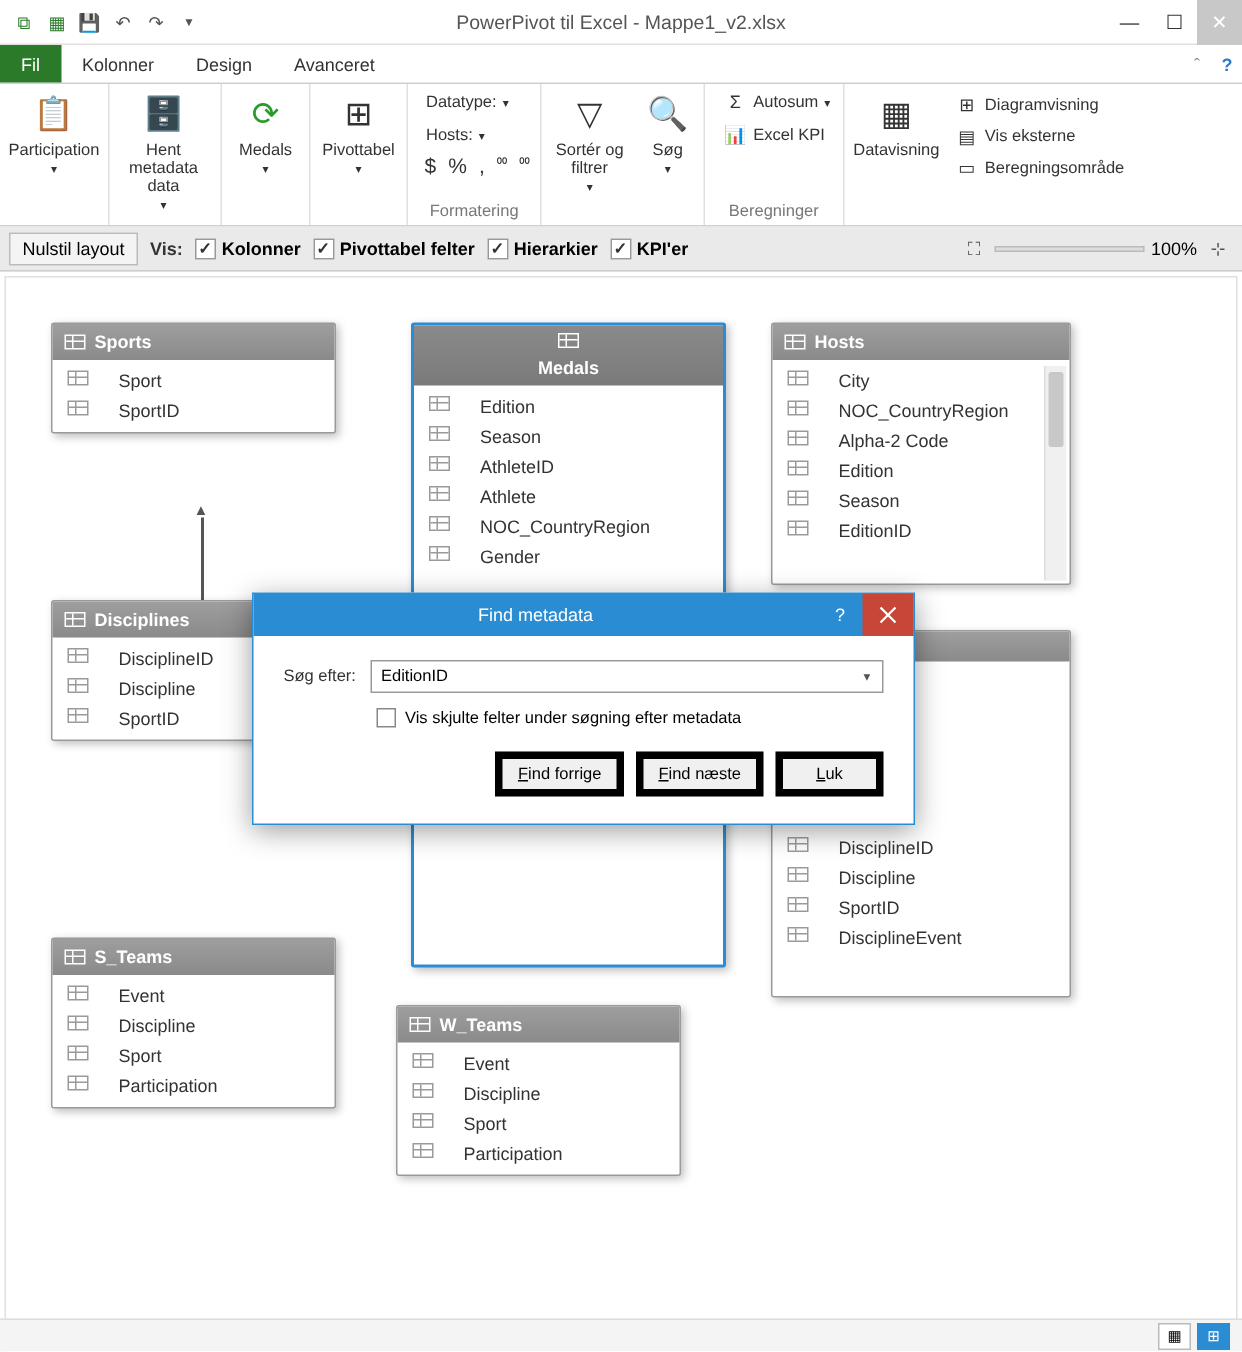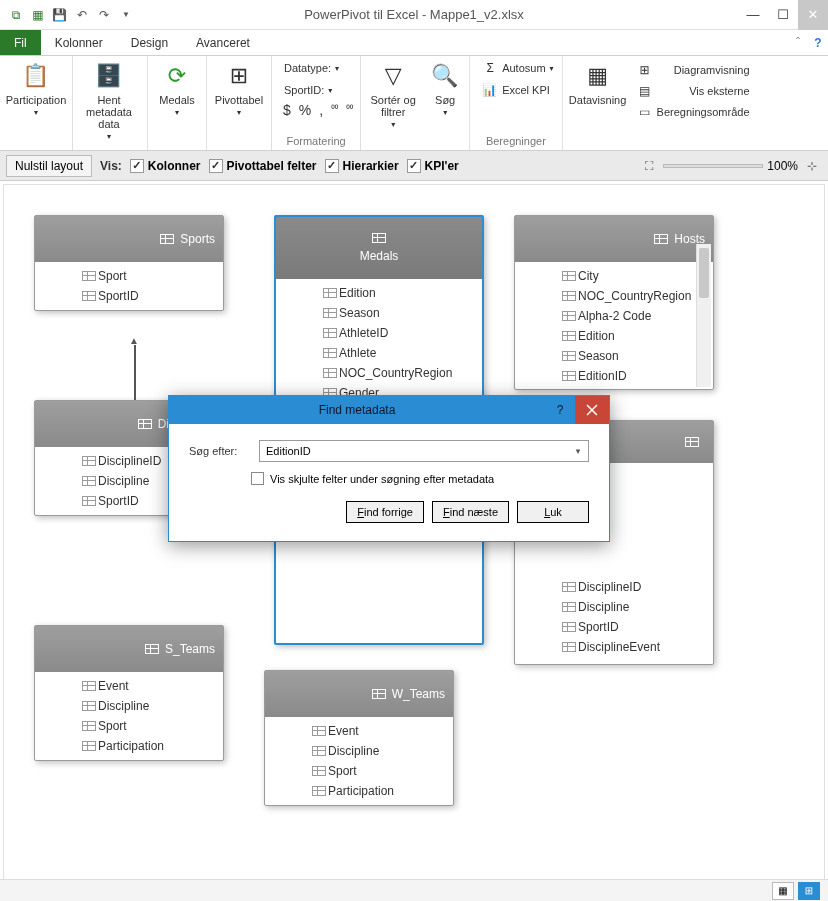--- a/index.html
+++ b/index.html
@@ -17,72 +17,72 @@
 .tab-fil { background: #2a7a2a; color: #fff; padding: 4px 14px; font-size: 12px; display:flex; align-items:center; cursor:pointer; }
 .tab { padding: 4px 14px; font-size: 12px; color: #333; display:flex; align-items:center; cursor:pointer; }
 .tab-right { margin-left: auto; display:flex; align-items:center; }
 
 .ribbon { height: 95px; background: #fff; border-bottom: 1px solid #d0d0d0; display:flex; position:relative; }
 .group { border-right: 1px solid #e0e0e0; display:flex; flex-direction: column; padding: 2px 4px 0 4px; }
 .group-body { flex:1; display:flex; align-items: flex-start; gap: 4px; }
 .group-label { text-align:center; font-size: 11px; color: #777; padding: 2px 0 3px 0; }
 .big-btn { width: 64px; display:flex; flex-direction:column; align-items:center; text-align:center; font-size:11px; color:#333; padding: 2px 2px; cursor:pointer; gap: 2px; }
 .big-btn-icon { width: 32px; height: 32px; display:flex; align-items:center; justify-content:center; font-size:22px; }
-.small-row { font-size:11px; color:#333; display:flex; align-items:center; gap:4px; height: 20px; cursor:pointer; padding: 0 4px; justify-content: space-between; }
+.small-row { font-size:11px; color:#333; display:flex; align-items:center; gap:4px; height: 20px; cursor:pointer; padding: 0 4px; }
 .icon-sq { width:16px; height:16px; display:flex; align-items:center; justify-content:center; font-size:12px; }
 .fmt-group { display:flex; flex-direction:column; }
 .num-symbols { display:flex; gap: 2px; }
 .num-symbols span { font-size: 14px; color:#333; padding: 0 3px; cursor:pointer; }
 
 .options-bar { height: 30px; background: #eaeaea; border-bottom: 1px solid #ccc; display:flex; align-items:center; padding: 0 6px; gap: 8px; }
 .opt-btn { background: #f4f4f4; border: 1px solid #bbb; padding: 3px 8px; font-size: 12px; cursor:pointer; }
 .opt-label { font-size: 12px; font-weight: bold; color:#333; }
 .chk { display:flex; align-items:center; gap: 4px; font-size: 12px; font-weight:bold; }
 .chkbox { width:14px; height:14px; background:#fff; border:1px solid #999; display:flex; align-items:center; justify-content:center; font-size:11px; color:#333; cursor:pointer; }
 .zoom-area { margin-left:auto; display:flex; align-items:center; gap:4px; }
 .zoom-slider { width: 100px; height: 4px; background:#ddd; border:1px solid #bbb; position:relative; }
 .zoom-percent { font-size: 12px; }
 
 .canvas { height: 720px; background: #fff; padding: 20px; position: relative; overflow: hidden; border: 1px solid #e0e0e0; margin: 3px; }
 
 .tbl-card { position:absolute; background: #fff; border: 1px solid #9a9a9a; box-shadow: 2px 2px 6px rgba(0,0,0,0.25); border-radius: 2px; }
 .tbl-card.sel { border: 2px solid #2a8dd4; }
-.tbl-head { background: linear-gradient(#9e9e9e,#8a8a8a); color:#fff; padding: 16px 8px; font-size: 12px; font-weight: normal; display:flex; align-items:center; gap:6px; cursor: move; justify-content: flex-end; }
+.tbl-head { background: linear-gradient(#9e9e9e,#8a8a8a); color:#fff; padding: 5px 8px; font-size: 12px; font-weight: bold; display:flex; align-items:center; gap:6px; cursor: move; }
 .tbl-body { padding: 4px 0; max-height: 200px; overflow:hidden; }
 .tbl-scroll .tbl-body { overflow-y: auto; }
-.fld { display:flex; align-items:center; gap:2px; padding: 3px 10px; font-size: 12px; color:#333; cursor:pointer;margin-left:37px; }
+.fld { display:flex; align-items:flex-start; gap:20px; padding: 3px 10px; font-size: 12px; color:#333; cursor:pointer; }
 .tbl-icon { width:14px; height:10px; border:1px solid #fff; position:relative; }
 .tbl-icon::before, .tbl-icon::after { content:""; position:absolute; background:#fff; }
 .tbl-icon::before { left:4px; top:0; width:1px; height:100%; }
 .tbl-icon::after { top:3px; left:0; height:1px; width:100%; }
 .fld-icon { width:14px; height:10px; border:1px solid #9a9a9a; position:relative; flex-shrink:0; }
 .fld-icon::before, .fld-icon::after { content:""; position:absolute; background:#9a9a9a; }
 .fld-icon::before { left:4px; top:0; width:1px; height:100%; }
 .fld-icon::after { top:3px; left:0; height:1px; width:100%; }
 .tbl-scrollbar { position:absolute; right:2px; top:28px; bottom:2px; width:15px; background:#f0f0f0; border-left:1px solid #ddd; }
 .tbl-scrollbar-thumb { position:absolute; top:4px; left:2px; right:2px; height:50px; background:#c8c8c8; border-radius:2px; cursor:pointer; }
 
 .rel-line { position:absolute; background:#555; }
 .rel-arrow::after { content:"▲"; position:absolute; left:-5px; top:-10px; font-size:10px; color:#555; }
 
 .dialog { position:absolute; left:168px; top:395px; width:442px; background:#fff; border: 1px solid #2a8dd4; box-shadow: 0 4px 18px rgba(0,0,0,0.4); }
-.dlg-title { background:#2a8dd4; color:#0f172a; height:28px; display:flex; align-items:center; font-size:12px; }
+.dlg-title { background:#2a8dd4; color:#ffffff; height:28px; display:flex; align-items:center; font-size:12px; }
 .dlg-title-text { flex:1; text-align:center; }
 .dlg-help { width:30px; text-align:center; cursor:pointer; }
 .dlg-close { width:34px; background:#c74637; display:flex; align-items:center; justify-content:center; height:100%; cursor:pointer; }
 .dlg-close svg { stroke: #fff; stroke-width: 1.5; }
 .dlg-body { padding: 16px 20px 10px 20px; display:flex; flex-direction:column; gap:10px; }
-.dlg-row { display:flex; align-items:center; gap:18px; }
+.dlg-row { display:flex; align-items:center; gap:6px; }
 .dlg-label { font-size:11px; color:#333; min-width:52px; }
 .dlg-input { flex:1; border:1px solid #9a9a9a; height:22px; font-size:11px; padding: 0 6px; display:flex; align-items:center; background:#fff; position:relative; }
 .dlg-input-dd { position:absolute; right:2px; top:2px; width:16px; height:16px; display:flex; align-items:center; justify-content:center; font-size:9px; color:#555; cursor:pointer; }
 .dlg-chk { display:flex; align-items:center; gap:6px; font-size:11px; margin-left: 62px; }
 .dlg-chk-box { width:13px; height:13px; border:1px solid #888; cursor:pointer; }
 .dlg-btnrow { display:flex; justify-content:flex-end; gap:8px; padding-top: 6px; padding-bottom: 8px; }
-.dlg-btn { border:1px solid #000000; background:#f0f0f0; padding: 4px 10px; font-size:11px; min-width:72px; text-align:center; cursor:pointer; }
+.dlg-btn { border:5px solid #000000; background:#f0f0f0; padding: 4px 10px; font-size:11px; min-width:72px; text-align:center; cursor:pointer; }
 .dlg-btn u { text-decoration: underline; }
 
 .statusbar { position:absolute; bottom:0; left:0; right:0; height:22px; background:#f4f4f4; border-top:1px solid #ddd; display:flex; align-items:center; justify-content:flex-end; gap:4px; padding-right:8px; }
 .view-btn { width:22px; height:18px; border:1px solid #bbb; background:#fff; display:flex; align-items:center; justify-content:center; font-size:10px; cursor:pointer; }
 .view-btn.active { background:#2a8dd4; border-color:#2a8dd4; color:#fff; }
 </style>
 </head>
 <body>
 
 <div class="titlebar">
@@ -150,21 +150,21 @@
       </div>
     </div>
   </div>
   <div class="group fmt-group">
     <div class="group-body" style="flex-direction:column; align-items:flex-start; gap:2px; padding-left:4px;">
       <div class="small-row">
         <span>Datatype:</span>
         <span style="font-size:8px;">▾</span>
       </div>
       <div class="small-row">
-        <span>SportID:</span>
+        <span>Hosts:</span>
         <span style="font-size:8px;">▾</span>
       </div>
       <div class="num-symbols">
         <span>$</span>
         <span>%</span>
         <span>,</span>
         <span style="font-size:10px;">⁰⁰</span>
         <span style="font-size:10px;">⁰⁰</span>
       </div>
     </div>

